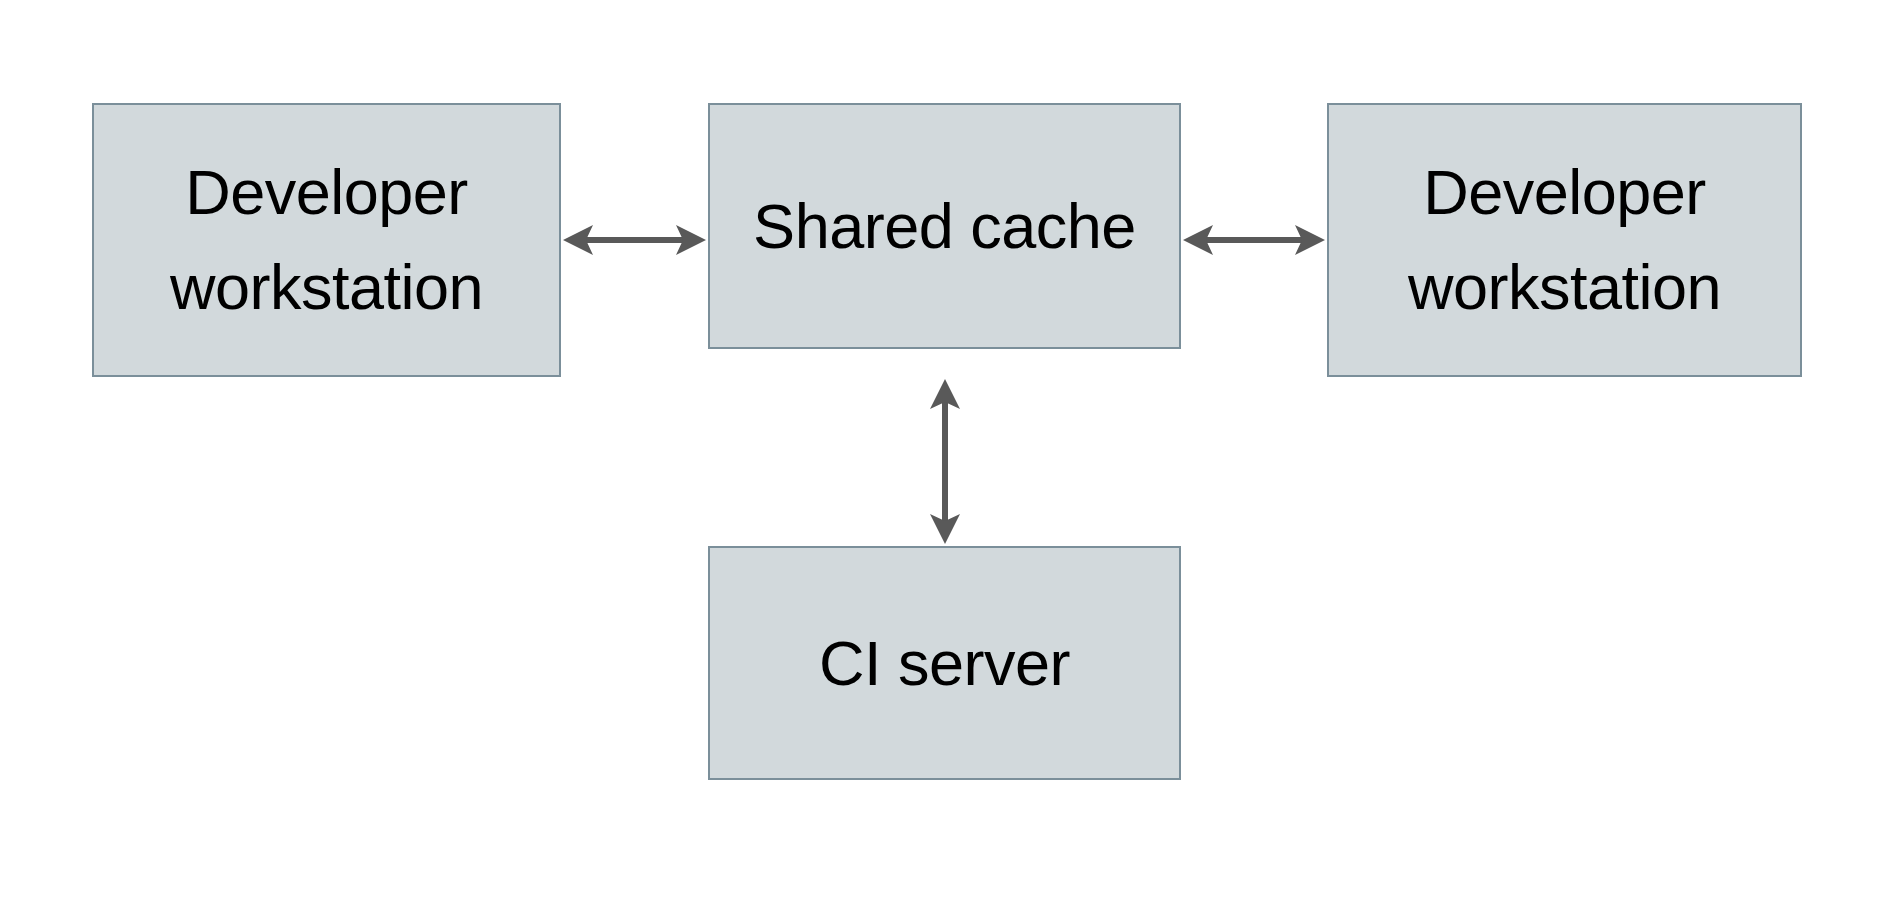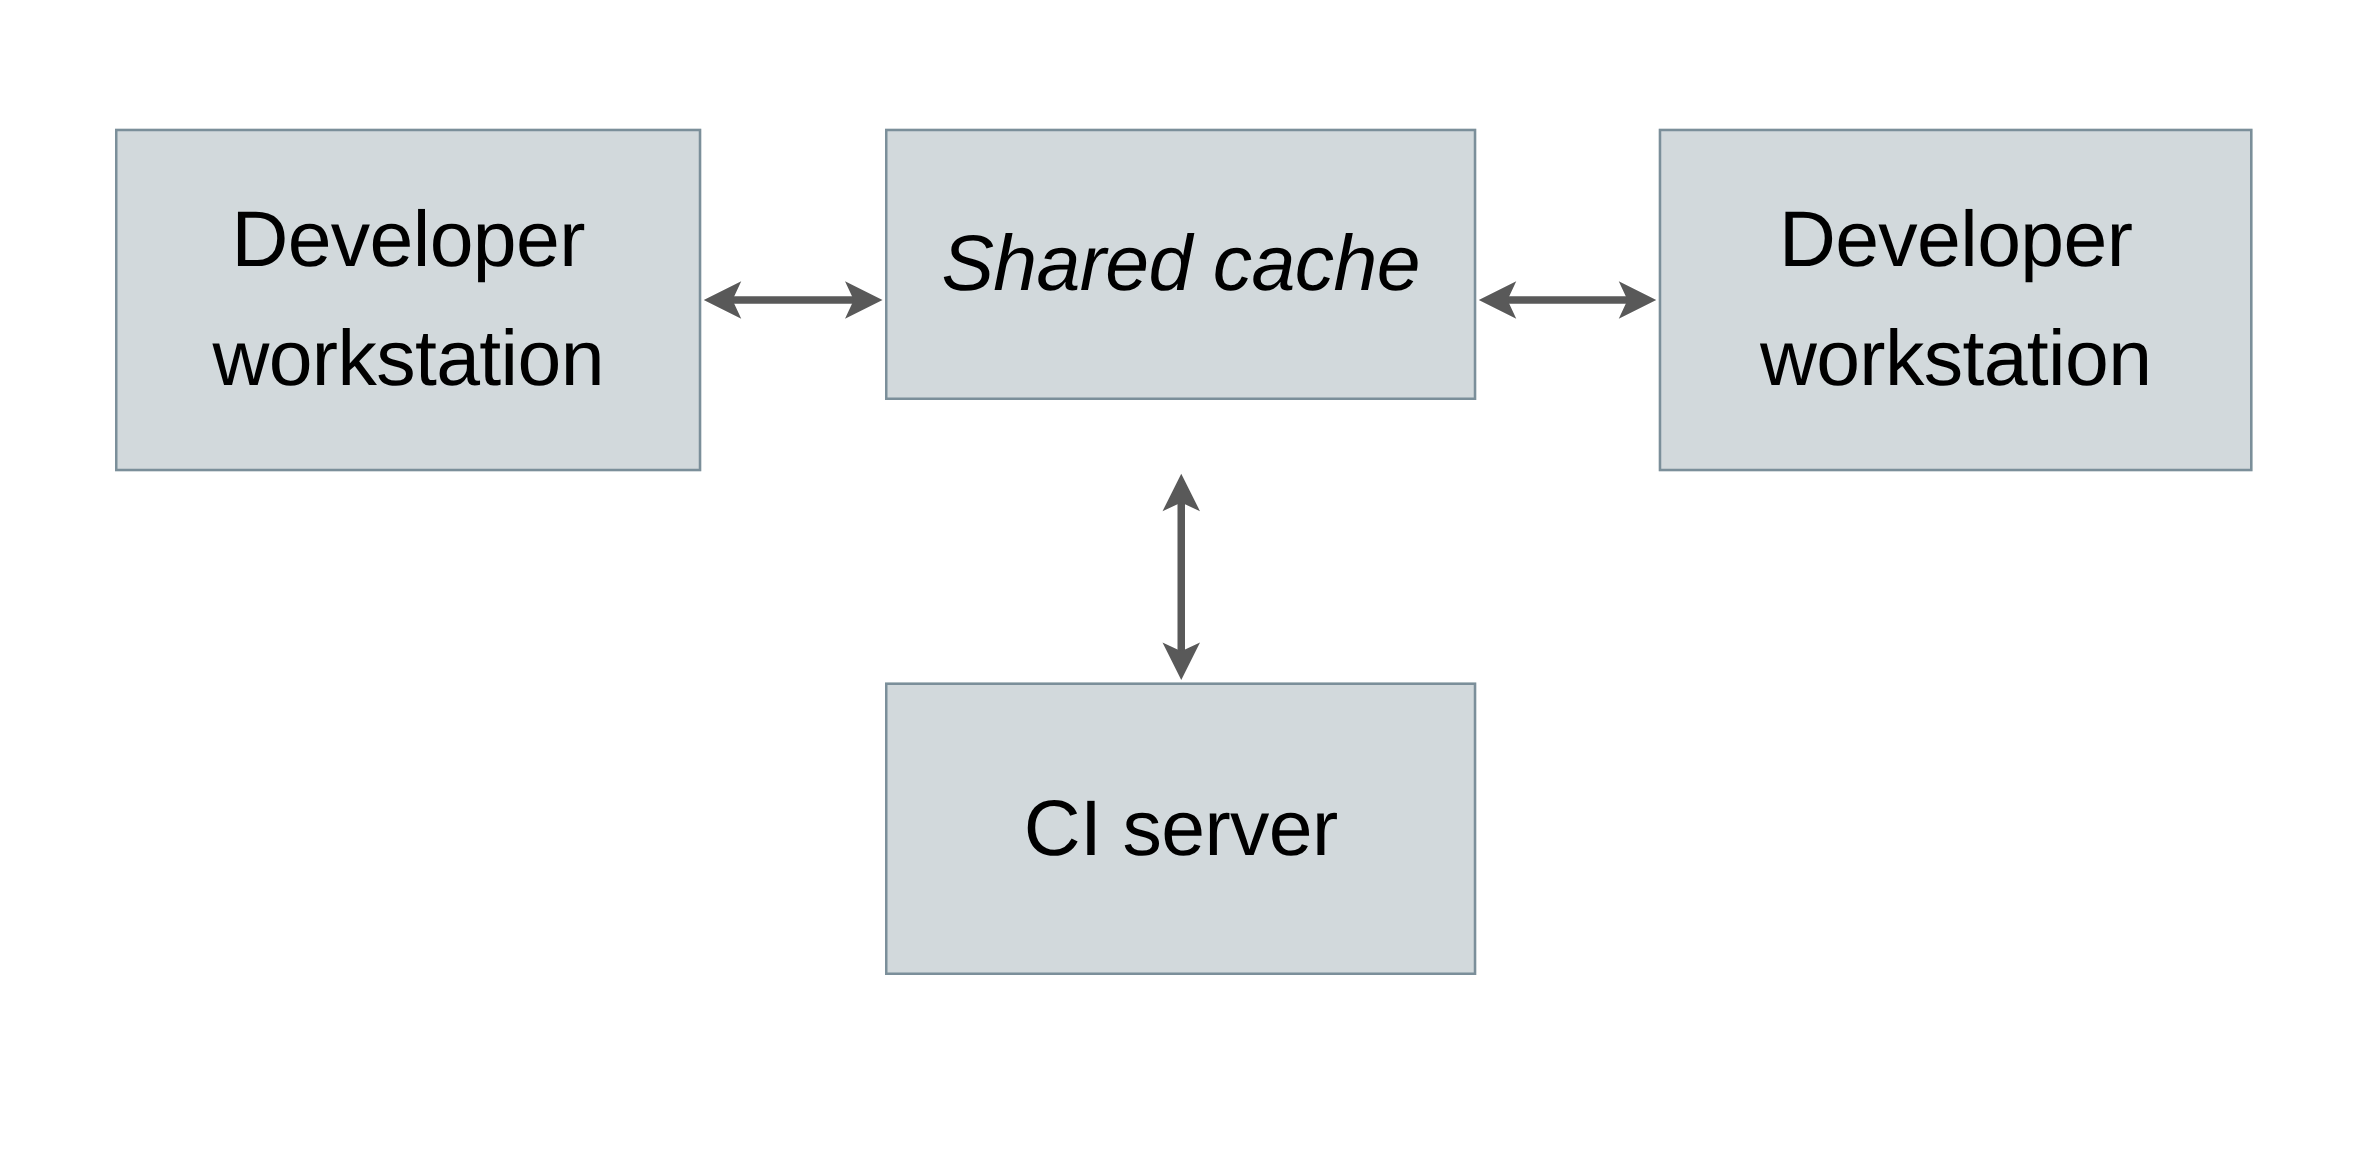--- a/index.html
+++ b/index.html
@@ -27,21 +27,21 @@
     text-align: center;
   }
   .node-label {
     font-size: 63px;
     line-height: 95px;
     color: #000000;
     letter-spacing: -0.5px;
   }
   
   .node-dev-left     { left: 92px;   top: 103px; width: 469px; height: 274px; }
-  .node-shared-cache { left: 708px;  top: 103px; width: 473px; height: 217px; font-style: italic; }
+  .node-shared-cache { left: 708px;  top: 103px; width: 473px; height: 246px; }
   .node-dev-right    { left: 1327px; top: 103px; width: 475px; height: 274px; }
   .node-ci-server    { left: 708px;  top: 546px; width: 473px; height: 234px; }
 
   .edge {
     position: absolute;
     display: block;
   }
   .edge-left  { left: 561px;  top: 210px; }
   .edge-right { left: 1181px; top: 210px; }
   .edge-down  { left: 915px;  top: 377px; }

